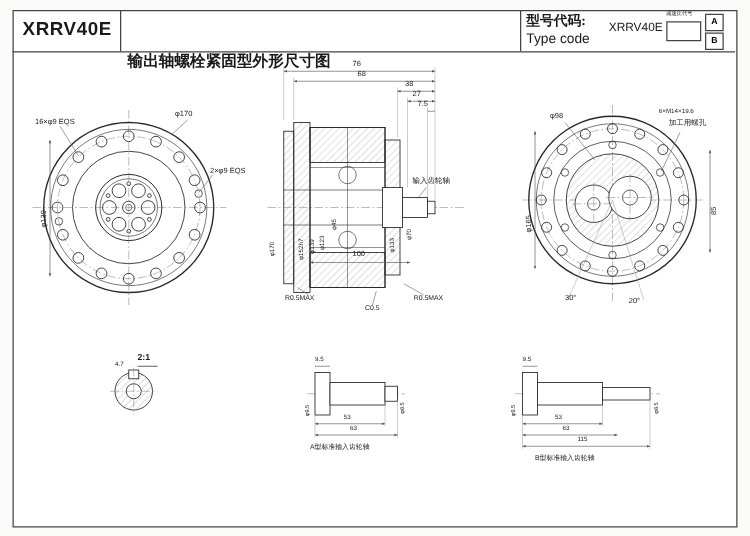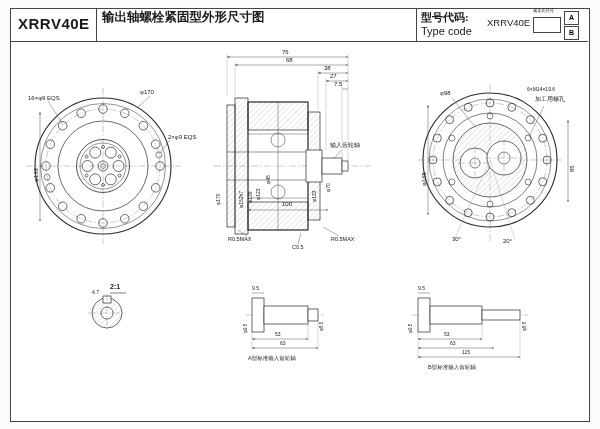--- a/index.html
+++ b/index.html
@@ -2,21 +2,21 @@
 <html><head>
 <meta charset="utf-8">
 <style>
   html,body{margin:0;padding:0;background:#e8e8e6;font-family:"Liberation Sans","DejaVu Sans",sans-serif;}
   .page{position:relative;width:600px;height:429px;background:#fbfbf9;overflow:hidden;}
   .frame{position:absolute;left:10px;top:8px;width:578px;height:412px;border:1.2px solid #444;background:#fff;}
   .hline{position:absolute;background:#444;}
   .vline{position:absolute;background:#444;}
   .lbl{position:absolute;white-space:nowrap;color:#1a1a1a;line-height:1.1;}
   .f15{font-size:15px;font-weight:bold;letter-spacing:.5px;}
-  .f12{font-size:12.5px;font-weight:bold;}
+  .f12{font-size:12.5px;font-weight:bold;margin-top:32px;}
   .f10{font-size:10px;}
   .f11b{font-size:11px;font-weight:bold;font-family:Liberation Serif, serif;}
   .f11{font-size:11px;}
   .f9{font-size:9.5px;}
   .f7{font-size:7px;font-weight:bold;}
   .f6{font-size:6px;}
   .f55{font-size:5.5px;}
   .f5{font-size:5px;}
   .f45{font-size:4.5px;}
   .f4{font-size:4.2px;}

